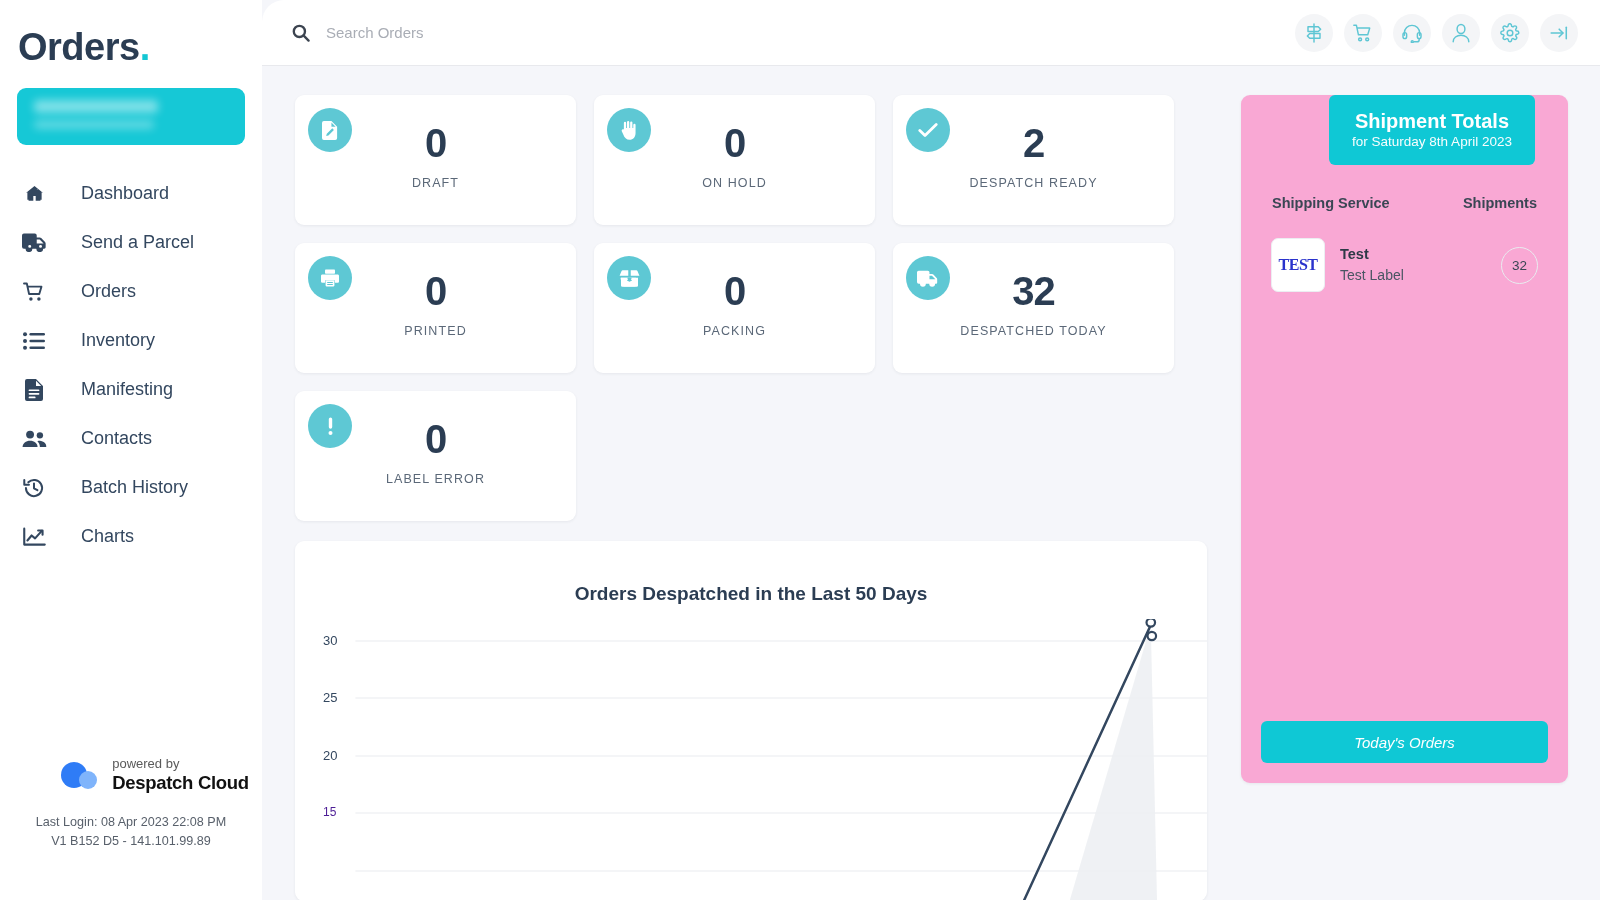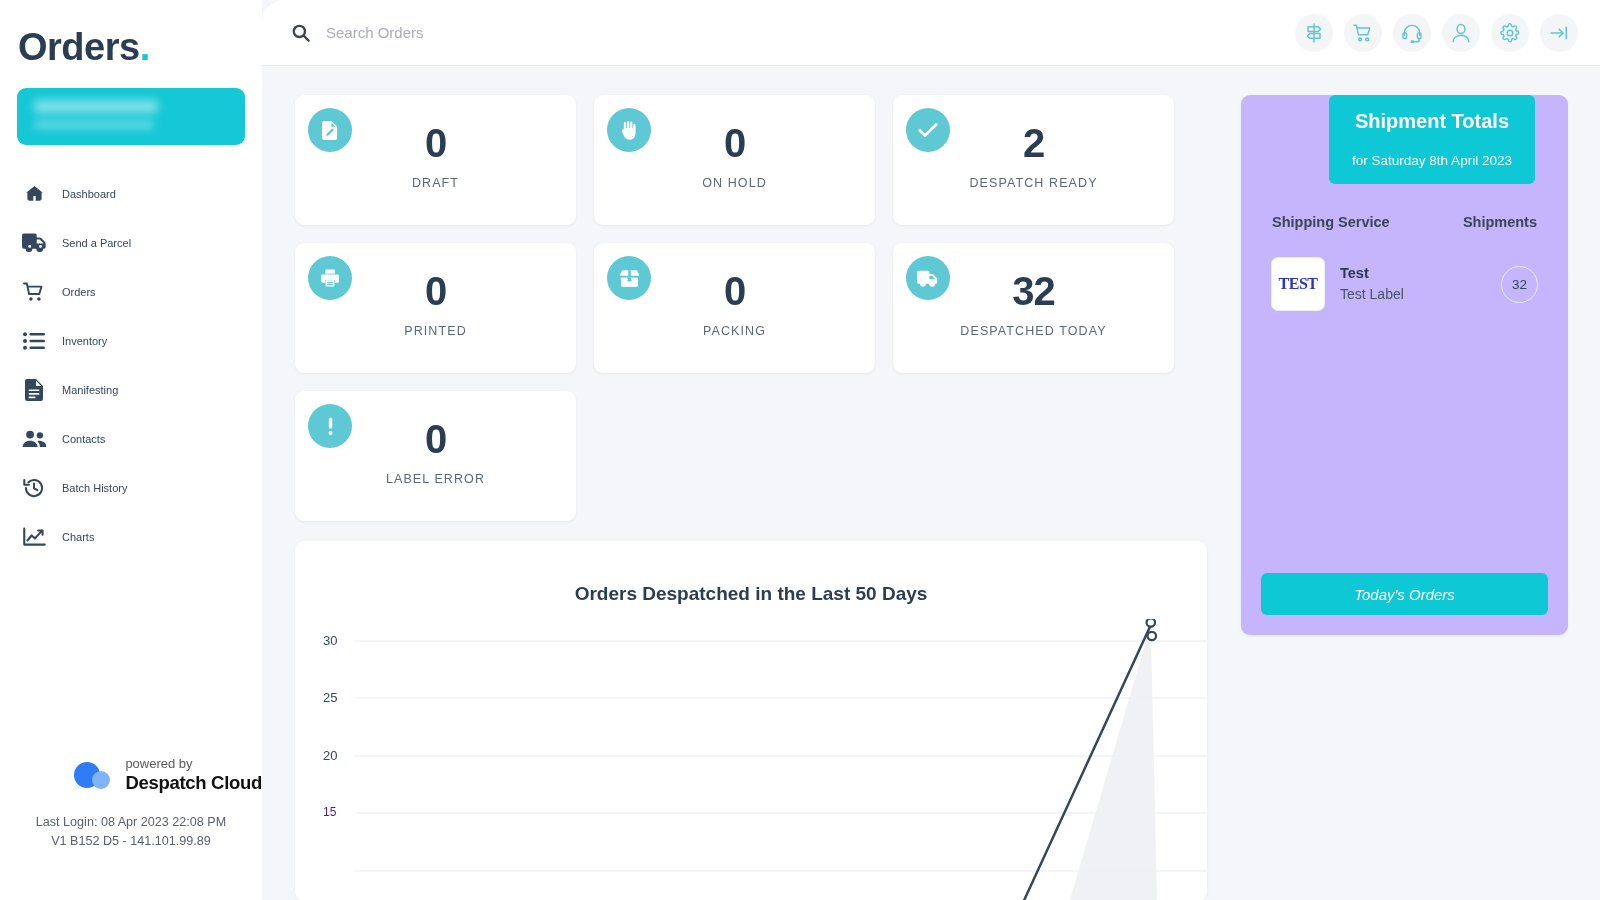--- a/index.html
+++ b/index.html
@@ -36,26 +36,26 @@
   .nav { margin-top: 24px; }
   .nav-item {
     display: flex; align-items: center; height: 49px;
     padding-left: 19px; cursor: pointer;
   }
   .nav-item .ico {
     width: 30px; height: 26px; display: flex; align-items: center;
     justify-content: center; color: #33475f; flex: 0 0 30px;
   }
   .nav-item .lbl {
-    margin-left: 13px; font-size: 11px; color: #33475f; font-weight: 400;
+    margin-left: 32px; font-size: 18px; color: #33475f; font-weight: 400;
   }
 
   .sidefoot { position: absolute; left: 0; bottom: 0; width: 262px; padding-bottom: 48px; }
   .powered {
-    display: flex; align-items: center; justify-content: flex-end;
+    display: flex; align-items: center; justify-content: center;
     gap: 9px; margin-bottom: 20px; padding-left: 48px;
   }
   .dc-mark { position: relative; width: 42px; height: 30px; flex: 0 0 42px; }
   .dc-mark .big { position: absolute; left: 0; top: 2px; width: 26px; height: 26px; border-radius: 50%; background: #2f7cf6; }
   .dc-mark .small { position: absolute; left: 18px; top: 11px; width: 18px; height: 18px; border-radius: 50%; background: #7fb4fb; }
   .dc-txt .pb { font-size: 13px; color: #5a5a5a; line-height: 1.1; }
   .dc-txt .dc { font-size: 18.5px; color: #111; font-weight: 600; letter-spacing: -0.3px; line-height: 1.15; }
   .lastlogin { text-align: center; font-size: 12.6px; color: #58606b; line-height: 1.55; }
 
   
@@ -116,31 +116,31 @@
     position: relative; overflow: hidden;
   }
   .chart-title {
     text-align: center; font-size: 19px; font-weight: 700;
     color: #2b3d53; padding-top: 42px;
   }
   .plot { position: absolute; left: 0; right: 0; top: 78px; bottom: 0; }
 
   
   .panel {
-    background: #c4b5fd; border-radius: 9px; height: 540px;
+    background: #f9a8d4; border-radius: 9px; height: 688px;
     box-shadow: 0 1px 3px rgba(30,40,60,0.07); position: relative;
     padding: 0 28px;
   }
   .panel-head {
     background: #0fc8d5; border-radius: 6px; margin: 0 -6px;
     width: 206px; margin-left: 60px; padding: 14px 0 16px 0;
     text-align: center; color: #fff; position: relative; top: 0;
   }
   .panel-head .t1 { font-size: 20px; font-weight: 600; line-height: 1.25; }
-  .panel-head .t2 { font-size: 13.5px; font-weight: 400; margin-top: 19px; opacity: .97; }
+  .panel-head .t2 { font-size: 13.5px; font-weight: 400; margin-top: 0; opacity: .97; }
 
   .panel-cols {
     display: flex; justify-content: space-between; align-items: baseline;
     margin-top: 30px; padding: 0 3px;
   }
   .panel-cols div { font-size: 14.5px; font-weight: 700; color: #3a4654; }
 
   .svc-row { display: flex; align-items: center; margin-top: 27px; padding: 0 2px; }
   .svc-logo {
     width: 54px; height: 54px; border-radius: 7px; border: 1px solid #eceef2;

